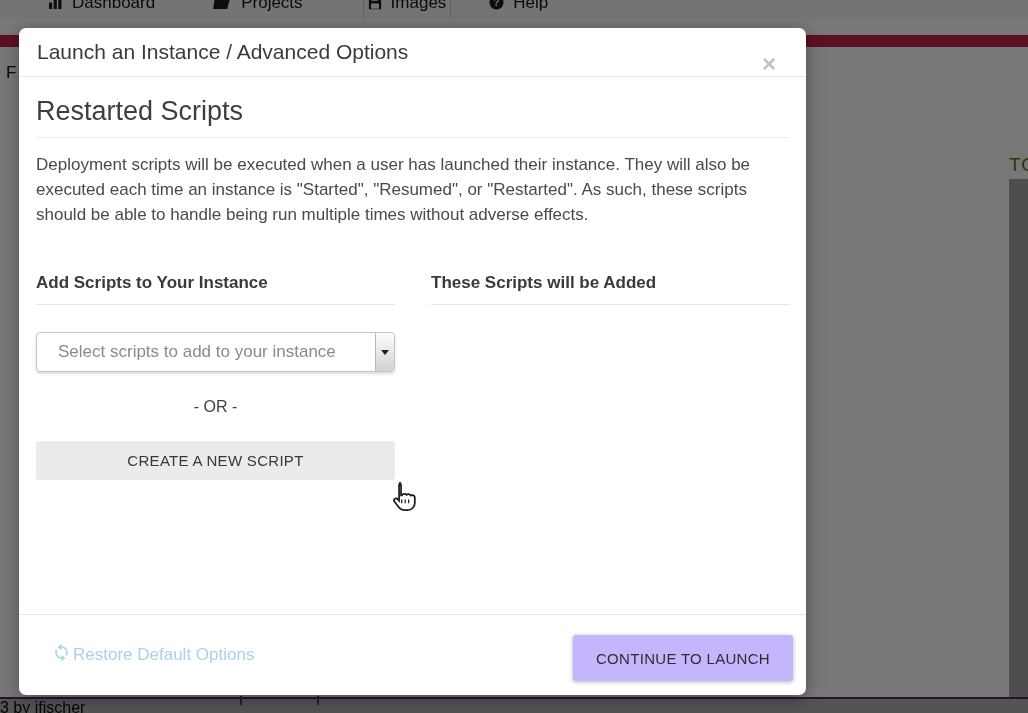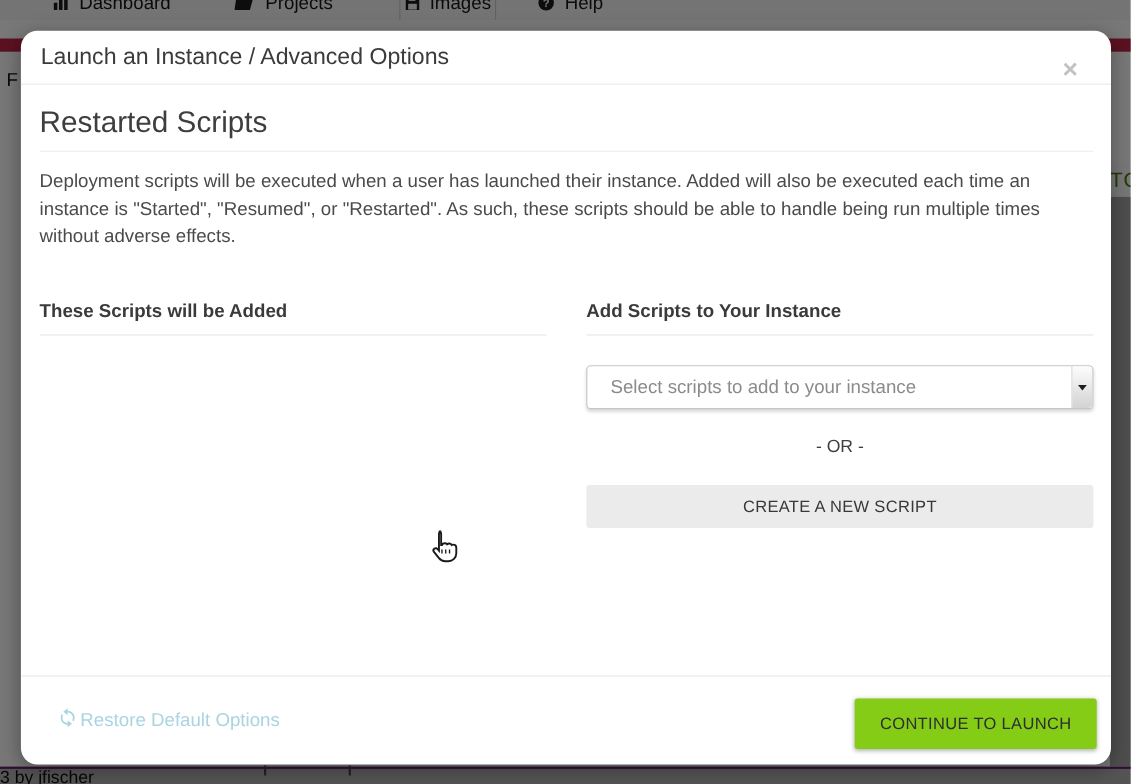--- a/index.html
+++ b/index.html
@@ -27,22 +27,22 @@
   .bg-bottom-strip { position:absolute; left:0; right:0; bottom:0; height:16px; background:#b3b3b3;
                      border-top:2px solid #701a75; }
   .bg-bottom-text { position:absolute; left:0; bottom:-4px; font-size:16px; color:#0d0d0d; }
   .bg-tick { position:absolute; bottom:8px; width:2px; height:9px; background:#4a4a4a; }
   .bg-tick.t1 { left:240px; } .bg-tick.t2 { left:317px; }
 
   
   .overlay { position:absolute; inset:0; background:rgba(0,0,0,0.53); z-index:5; }
 
   
-  .modal { position:absolute; left:19px; top:28px; width:991px; height:667px;
-           background:#fff; border-radius:15px; z-index:10;
+  .modal { position:absolute; left:19px; top:28px; width:787px; height:667px;
+           background:#fff; border-radius:7px; z-index:10;
            box-shadow:0 4px 18px rgba(0,0,0,0.35); }
 
   .modal-header { height:49px; border-bottom:1px solid #e9e9e9;
                   display:flex; align-items:center; padding:0 18px; }
   .modal-title { font-size:21px; color:#3b3b3b; }
   .modal-close { position:absolute; top:26px; right:30px; font-size:24px; line-height:20px;
                  color:#c2c2c2; font-weight:700; cursor:pointer; background:none; border:none;
                  font-family:"Liberation Sans", sans-serif; }
 
   .modal-body { padding:19px 16px 0 17px; }
@@ -73,21 +73,21 @@
                 font-family:"Liberation Sans", sans-serif; cursor:pointer; }
 
   .cursor-icon { position:absolute; left:369px; top:453px; z-index:12; pointer-events:none; }
 
   .modal-footer { position:absolute; left:0; right:0; bottom:0; height:81px;
                   border-top:1px solid #e7e7e7; display:flex; align-items:center;
                   justify-content:space-between; padding:0 13px 0 33px; }
   .restore-link { display:flex; align-items:center; gap:2px; color:#a9d4e3;
                   font-size:17px; cursor:pointer; background:none; border:none;
                   font-family:"Liberation Sans", sans-serif; }
-  .continue-btn { width:220px; height:46px; background:#84cc16; border:none; border-radius:3px;
+  .continue-btn { width:220px; height:46px; background:#c4b5fd; border:none; border-radius:3px;
                   box-shadow:0 1px 4px rgba(0,0,0,0.3); font-size:15px; color:#2e2e2e;
                   letter-spacing:0.3px; margin-top:6px; font-family:"Liberation Sans", sans-serif;
                   cursor:pointer; }
 </style>
 </head>
 <body>
 
 <div class="screen">
 
   <div class="bg-page">
@@ -150,41 +150,41 @@
 
   <div class="modal">
 
     <div class="modal-header">
       <div class="modal-title">Launch an Instance / Advanced Options</div>
       <button class="modal-close">×</button>
     </div>
 
     <div class="modal-body">
       <div class="section-heading">Restarted Scripts</div>
-      <p class="section-desc">Deployment scripts will be executed when a user has launched their instance. Added will also be executed each time an instance is "Started", "Resumed", or "Restarted". As such, these scripts should be able to handle being run multiple times without adverse effects.</p>
+      <p class="section-desc">Deployment scripts will be executed when a user has launched their instance. They will also be executed each time an instance is "Started", "Resumed", or "Restarted". As such, these scripts should be able to handle being run multiple times without adverse effects.</p>
 
       <div class="columns">
-
-        <div class="col">
-          <div class="col-heading">These Scripts will be Added</div>
-        </div>
 
         <div class="col">
           <div class="col-heading">Add Scripts to Your Instance</div>
 
           <div class="select-box">
             <span class="select-text">Select scripts to add to your instance</span>
             <span class="select-arrow">
                 <span class="tri"></span>
               </span>
           </div>
 
           <div class="or-text">- OR -</div>
 
           <button class="create-btn">CREATE A NEW SCRIPT</button>
+        </div>
+
+        <div class="col">
+          <div class="col-heading">These Scripts will be Added</div>
         </div>
 
       </div>
     </div>
 
     <div class="cursor-icon">
       <svg width="30" height="32" viewBox="0 0 24 26">
         <path d="M8.6 1.8c1 0 1.8.8 1.8 1.8v8.1h.7c.3-.8 1.1-1.3 2-1.3.7 0 1.3.3 1.7.8.4-.4.9-.6 1.5-.6.9 0 1.6.5 2 1.2.3-.2.7-.3 1.1-.3 1.2 0 2.2 1 2.2 2.2v4.1c0 3.2-2.6 5.9-5.9 5.9h-2.3c-1.8 0-3.5-.8-4.6-2.2l-3.7-4.7c-.6-.7-.5-1.7.2-2.3.7-.6 1.8-.5 2.4.2l1.1 1.3V3.6c0-1 .8-1.8 1.8-1.8z" fill="#ffffff" stroke="#1a1a1a" stroke-width="1.4"></path>
         <g stroke="#1a1a1a" stroke-width="1">
             <line x1="11" y1="15" x2="11" y2="18"></line>

